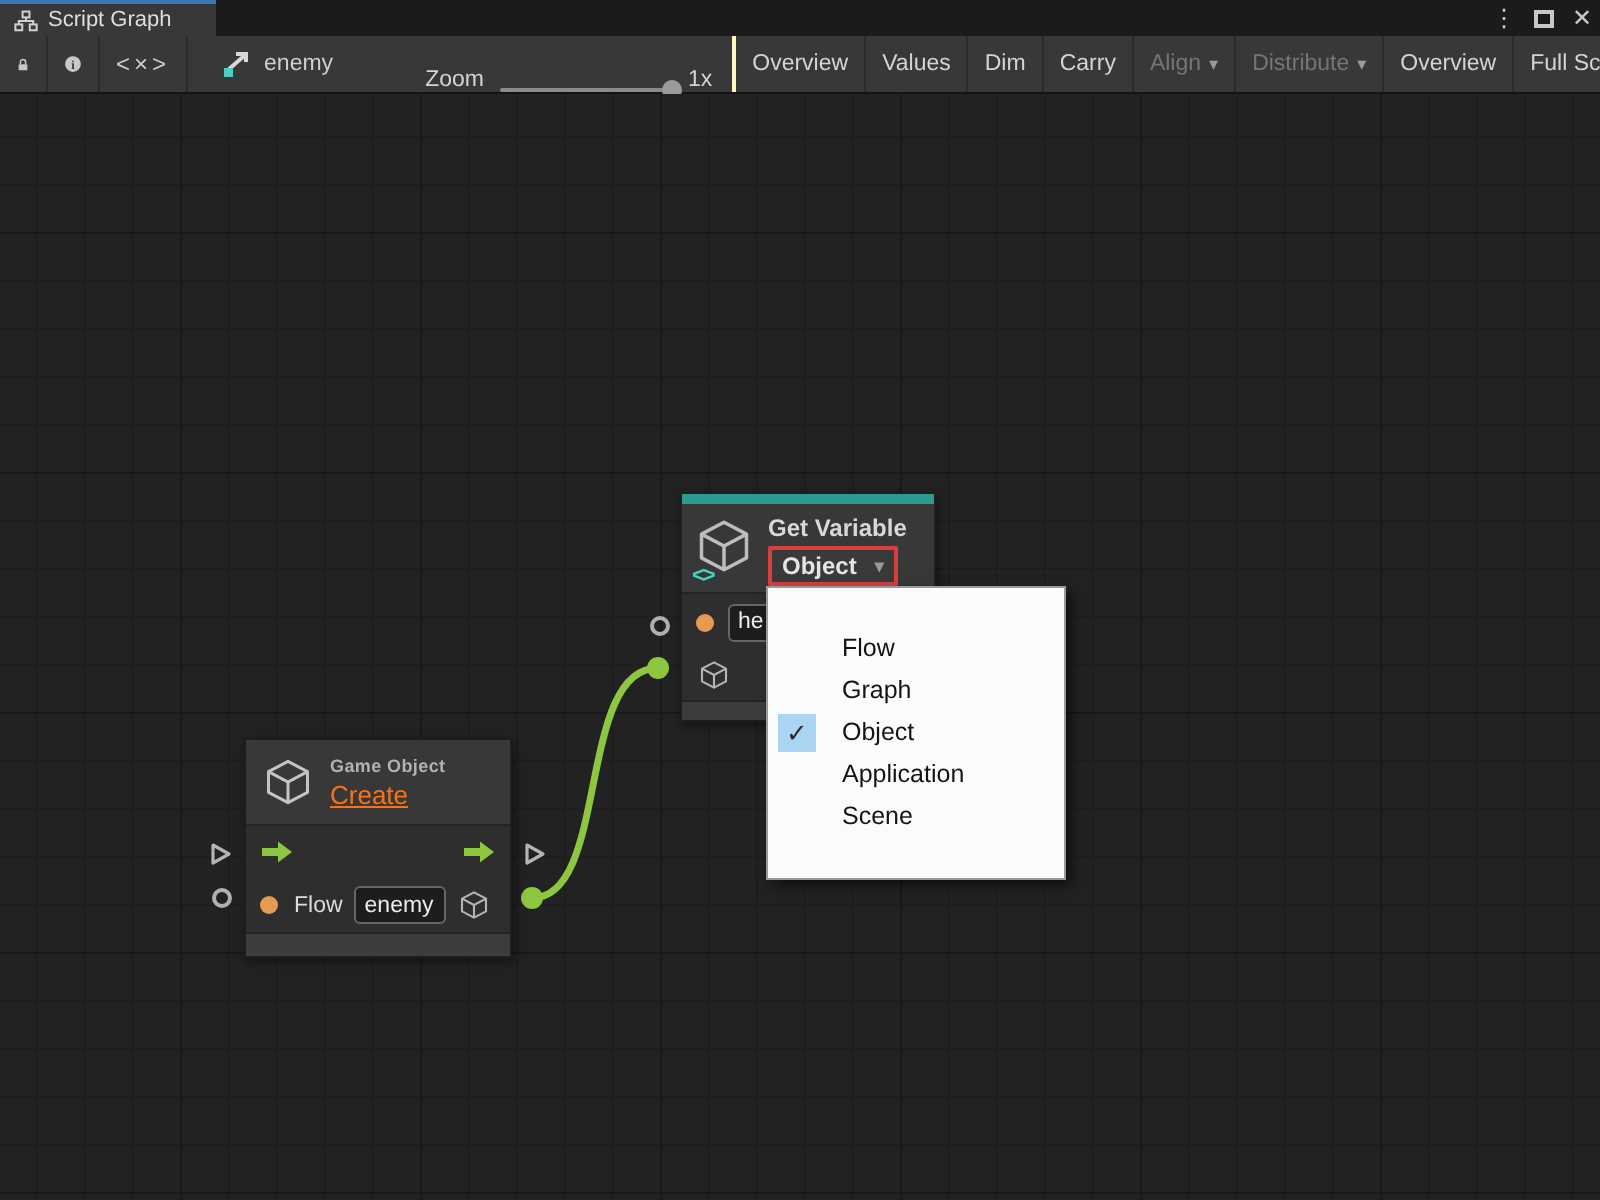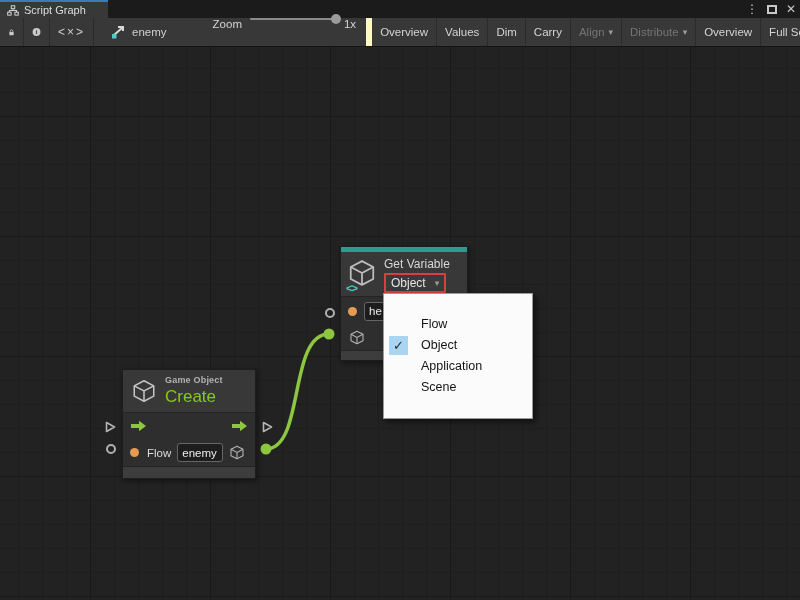--- a/index.html
+++ b/index.html
@@ -20,21 +20,21 @@
   .toolbar { position:absolute; left:0; top:18px; width:800px; height:29px; background:#383838;
              border-bottom:1px solid #151515; display:flex; align-items:stretch; color:#d4d4d4; font-size:11.5px; }
   .tb-btn { display:flex; align-items:center; justify-content:center; padding:0 8px;
             border-right:1px solid #2b2b2b; white-space:nowrap; }
   .tb-btn.no-sep { border-right:none; }
   .tb-btn.disabled { color:#757575; }
   .tb-spacer { flex:1; }
   .lock-svg, .info-svg { display:block; }
   .code-glyph { letter-spacing:2px; color:#cfcfcf; font-size:12px; }
   .breadcrumb { display:flex; align-items:center; gap:6px; padding:0 10px; border-right:none; color:#cfcfcf; }
-  .zoom-group { display:flex; align-items:flex-start; gap:8px; padding:0 10px; border-right:6px solid #fef9c3; }
+  .zoom-group { display:flex; align-items:flex-end; gap:8px; padding:0 10px; border-right:2px solid #fef9c3; }
   .zoom-track { position:relative; width:86px; height:2px; background:#8b8b8b; border-radius:1px; }
   .zoom-handle { position:absolute; right:-5px; top:-4px; width:10px; height:10px; border-radius:50%; background:#9b9b9b; }
   .dd-arrow { font-size:9px; margin-left:4px; color:#9a9a9a; }
   .right-buttons { display:flex; align-items:stretch; }
 
   
   .canvas { position:absolute; left:0; top:47px; width:800px; height:553px;
     background-color:#222222;
     background-image:
       linear-gradient(#191919 1px, transparent 1px),
@@ -51,35 +51,35 @@
   .node-header { background:#383838; display:flex; align-items:center; }
   .node-body { background:#2e2e2e; border-top:1px solid #242424; }
   .node-footer { background:#3d3d3d; border-top:1px solid #242424; }
 
   
   .gv { left:340px; top:199px; width:128px; }
   .gv-accent { height:5px; background:#2b9c90; }
   .gv-header { height:44px; padding:3px 6px 4px 6px; align-items:flex-start; }
   .gv-icon-wrap { position:relative; width:32px; height:36px; margin-top:2px; }
   .gv-angle { position:absolute; left:-1px; bottom:-1px; color:#3fd9c2; font-size:11px; font-weight:bold; letter-spacing:-1px; }
-  .gv-col { margin-left:5px; display:flex; flex-direction:column; }
+  .gv-col { margin-left:5px; display:flex; flex-direction:column;font-weight:bold; }
   .gv-title { font-size:12px; color:#d8d8d8; margin-top:2px; white-space:nowrap; }
   .gv-scope { margin-top:2px; width:fit-content; display:flex; align-items:center; gap:5px;
               border:2px solid #d84040; background:#3a3a3a; color:#e4e4e4; font-size:12px;
               padding:1px 5px; border-radius:1px; }
   .gv-row1 { height:28px; display:flex; align-items:center; padding-left:7px; }
   .gv-row2 { height:25px; display:flex; align-items:center; padding-left:8px; }
   .gv-footer { height:10px; }
 
   
   .cr { left:122px; top:322px; width:134px; }
   .cr-header { height:42px; padding:6px 8px; }
   .cr-col { margin-left:8px; display:flex; flex-direction:column; }
   .cr-cat { font-size:9px; color:#b2b2b2; letter-spacing:.2px; white-space:nowrap;font-weight:bold; }
-  .cr-title { font-size:17px; color:#84cc16; margin-top:2px; }
+  .cr-title { font-size:13px; color:#f97316; margin-top:2px;text-decoration:underline; }
   .cr-row1 { height:26px; display:flex; align-items:center; justify-content:space-between; padding:0 7px; }
   .cr-row2 { height:27px; display:flex; align-items:center; padding:0 7px; }
   .cr-name { font-size:11.5px; color:#dcdcdc; margin-left:8px; }
   .cr-footer { height:12px; }
 
   .dot { width:9px; height:9px; border-radius:50%; background:#e79a52; flex:none; }
   .nfield { background:#1d1d1d; border:1px solid #666666; border-radius:3px; color:#ececec;
             font-size:11.5px; font-family:"Liberation Sans",sans-serif; height:19px; padding:0 4px; outline:none; }
   .gv-field { width:46px; margin-left:7px; }
   .cr-field { width:46px; margin-left:6px; }
@@ -259,20 +259,21 @@
     <svg class="port-tri" style="left:104px; top:373px;" width="13" height="14" viewBox="0 0 13 14">
       <path d="M2.5 2.5 L10.5 7 L2.5 11.5 Z" fill="none" stroke="#b4b4b4" stroke-width="1.6" stroke-linejoin="round"></path>
     </svg>
     <div class="port-circle" style="left:106px; top:397px;"></div>
     <svg class="port-tri" style="left:261px; top:373px;" width="13" height="14" viewBox="0 0 13 14">
       <path d="M2.5 2.5 L10.5 7 L2.5 11.5 Z" fill="none" stroke="#b4b4b4" stroke-width="1.6" stroke-linejoin="round"></path>
     </svg>
 
     <div class="menu">
       <div class="menu-item"><span>Flow</span></div>
+      <div class="menu-item"><span>Graph</span></div>
       <div class="menu-item">
         <span class="menu-check">
             <span>✓</span>
           </span>
         <span>Object</span>
       </div>
       <div class="menu-item"><span>Application</span></div>
       <div class="menu-item"><span>Scene</span></div>
     </div>
 

